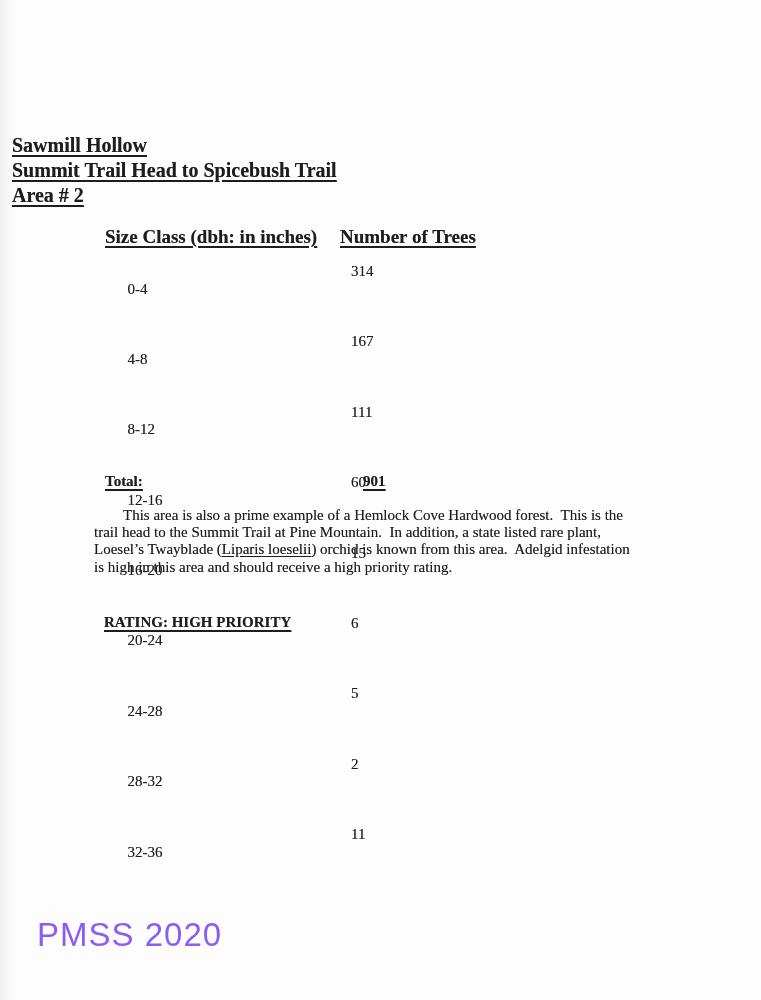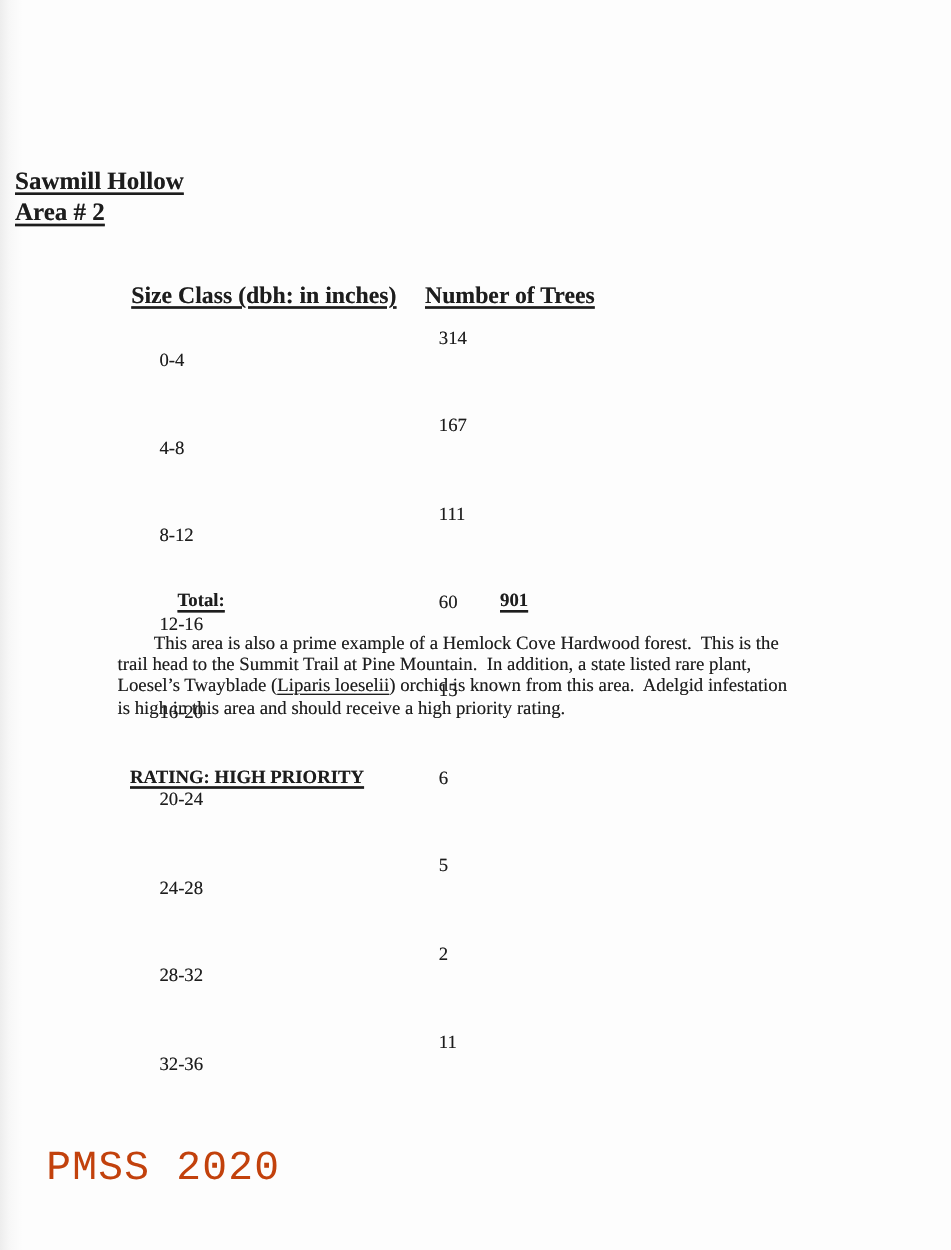--- a/index.html
+++ b/index.html
@@ -78,21 +78,20 @@
   }
 
   .total-row {
     position: absolute;
     top: 472px;
     left: 105px;
     width: 420px;
     font-size: 15px;
     line-height: 18px;
     font-weight: bold;
-    margin-left: 37px;
   }
   .total-row .label,
   .total-row .value {
     text-decoration: underline;
     text-decoration-thickness: 1.8px;
     text-underline-offset: 3px;
     white-space: pre;
   }
   .total-row .value {
     position: absolute;
@@ -126,36 +125,37 @@
     text-decoration: underline;
     text-decoration-thickness: 2px;
     text-underline-offset: 3px;
     white-space: pre;
   }
 
   .watermark {
     position: absolute;
     top: 916px;
     left: 37px;
-    font-family: Liberation Mono, monospace;
+    font-family: Liberation Sans, sans-serif;
     font-size: 33px;
     line-height: 38px;
-    color: #c2410c;
+    color: #8b5cf6;
     letter-spacing: 1px;
     white-space: pre;
     user-select: none;
   }
 </style>
 </head>
 <body>
 
 <div class="page">
 
   <div class="title-block scan-text">
     <div class="title-line">Sawmill Hollow</div>
+    <div class="title-line">Summit Trail Head to Spicebush Trail</div>
     <div class="title-line">Area # 2</div>
   </div>
 
   <div class="col-header size scan-text">Size Class (dbh: in inches)</div>
   <div class="col-header count scan-text">Number of Trees</div>
 
   <div class="rows scan-text">
     <div class="t-row">
       <span class="size-cell">0-4</span>
       <span class="count-cell">314</span>

